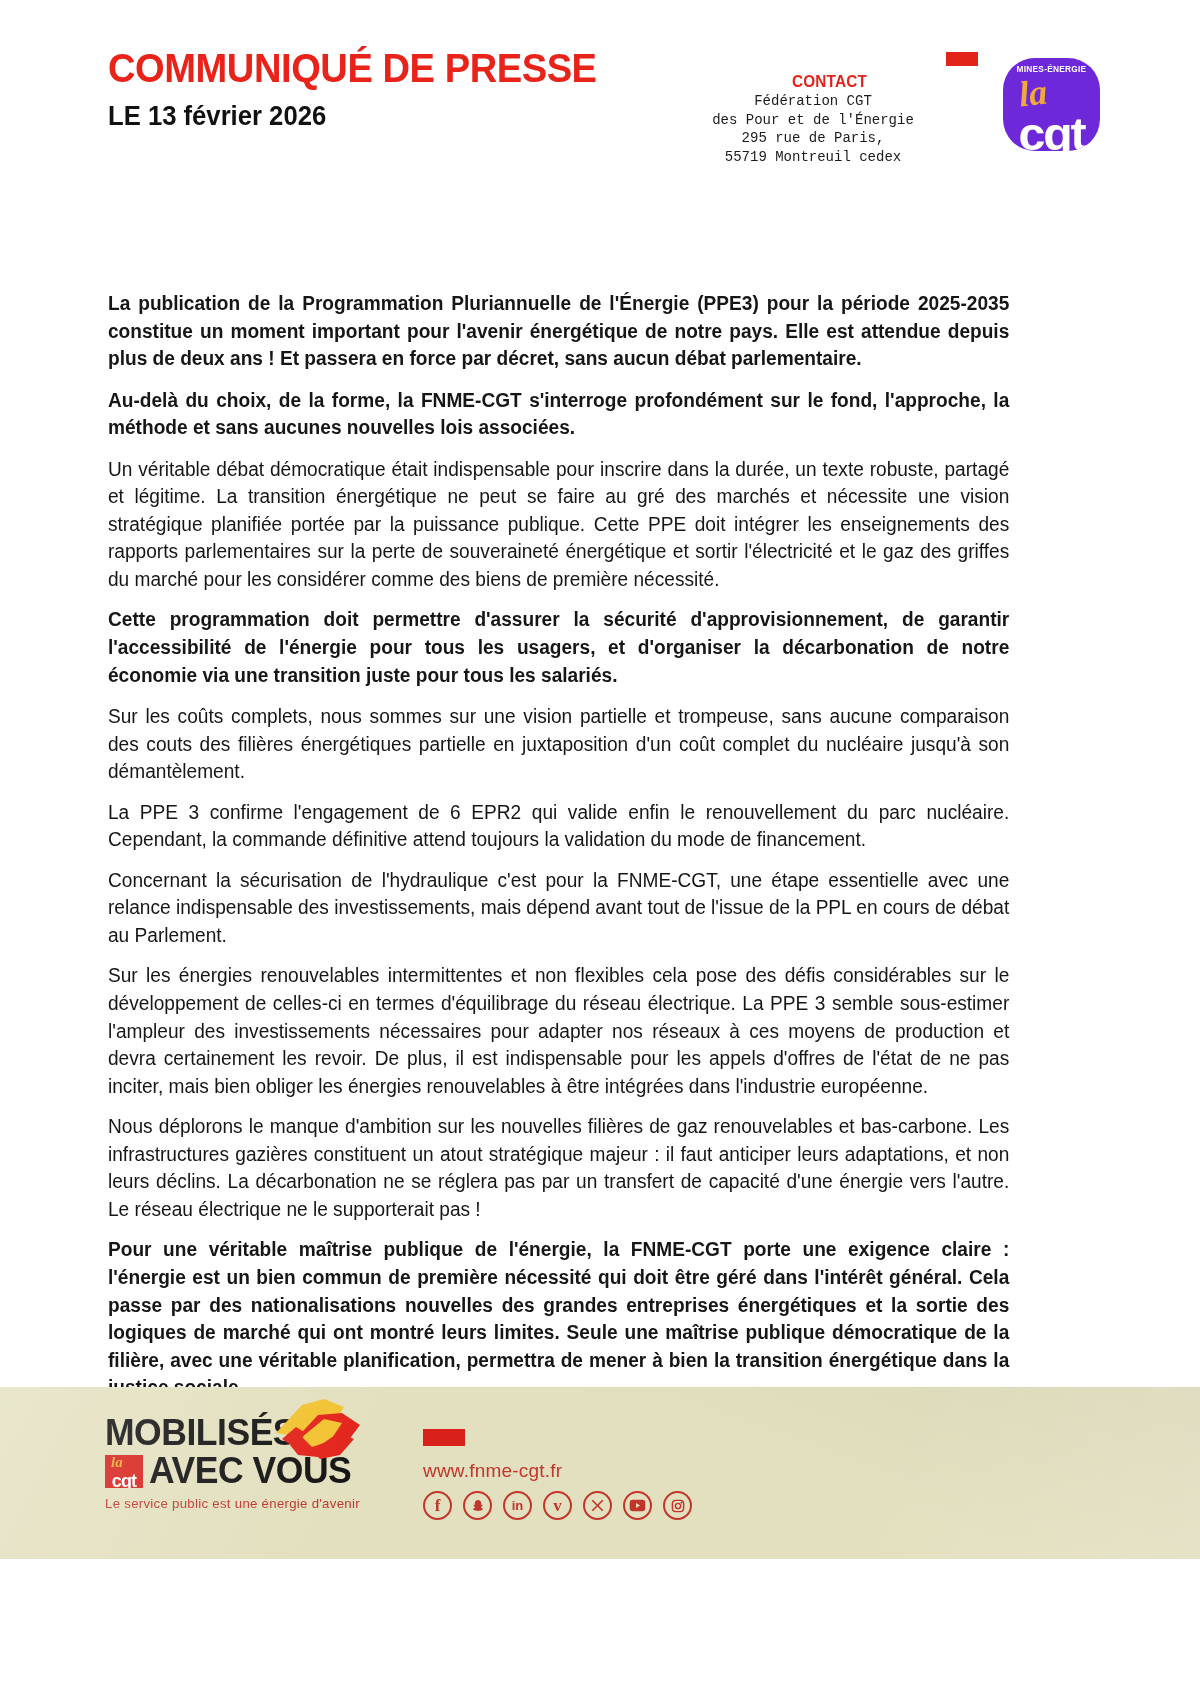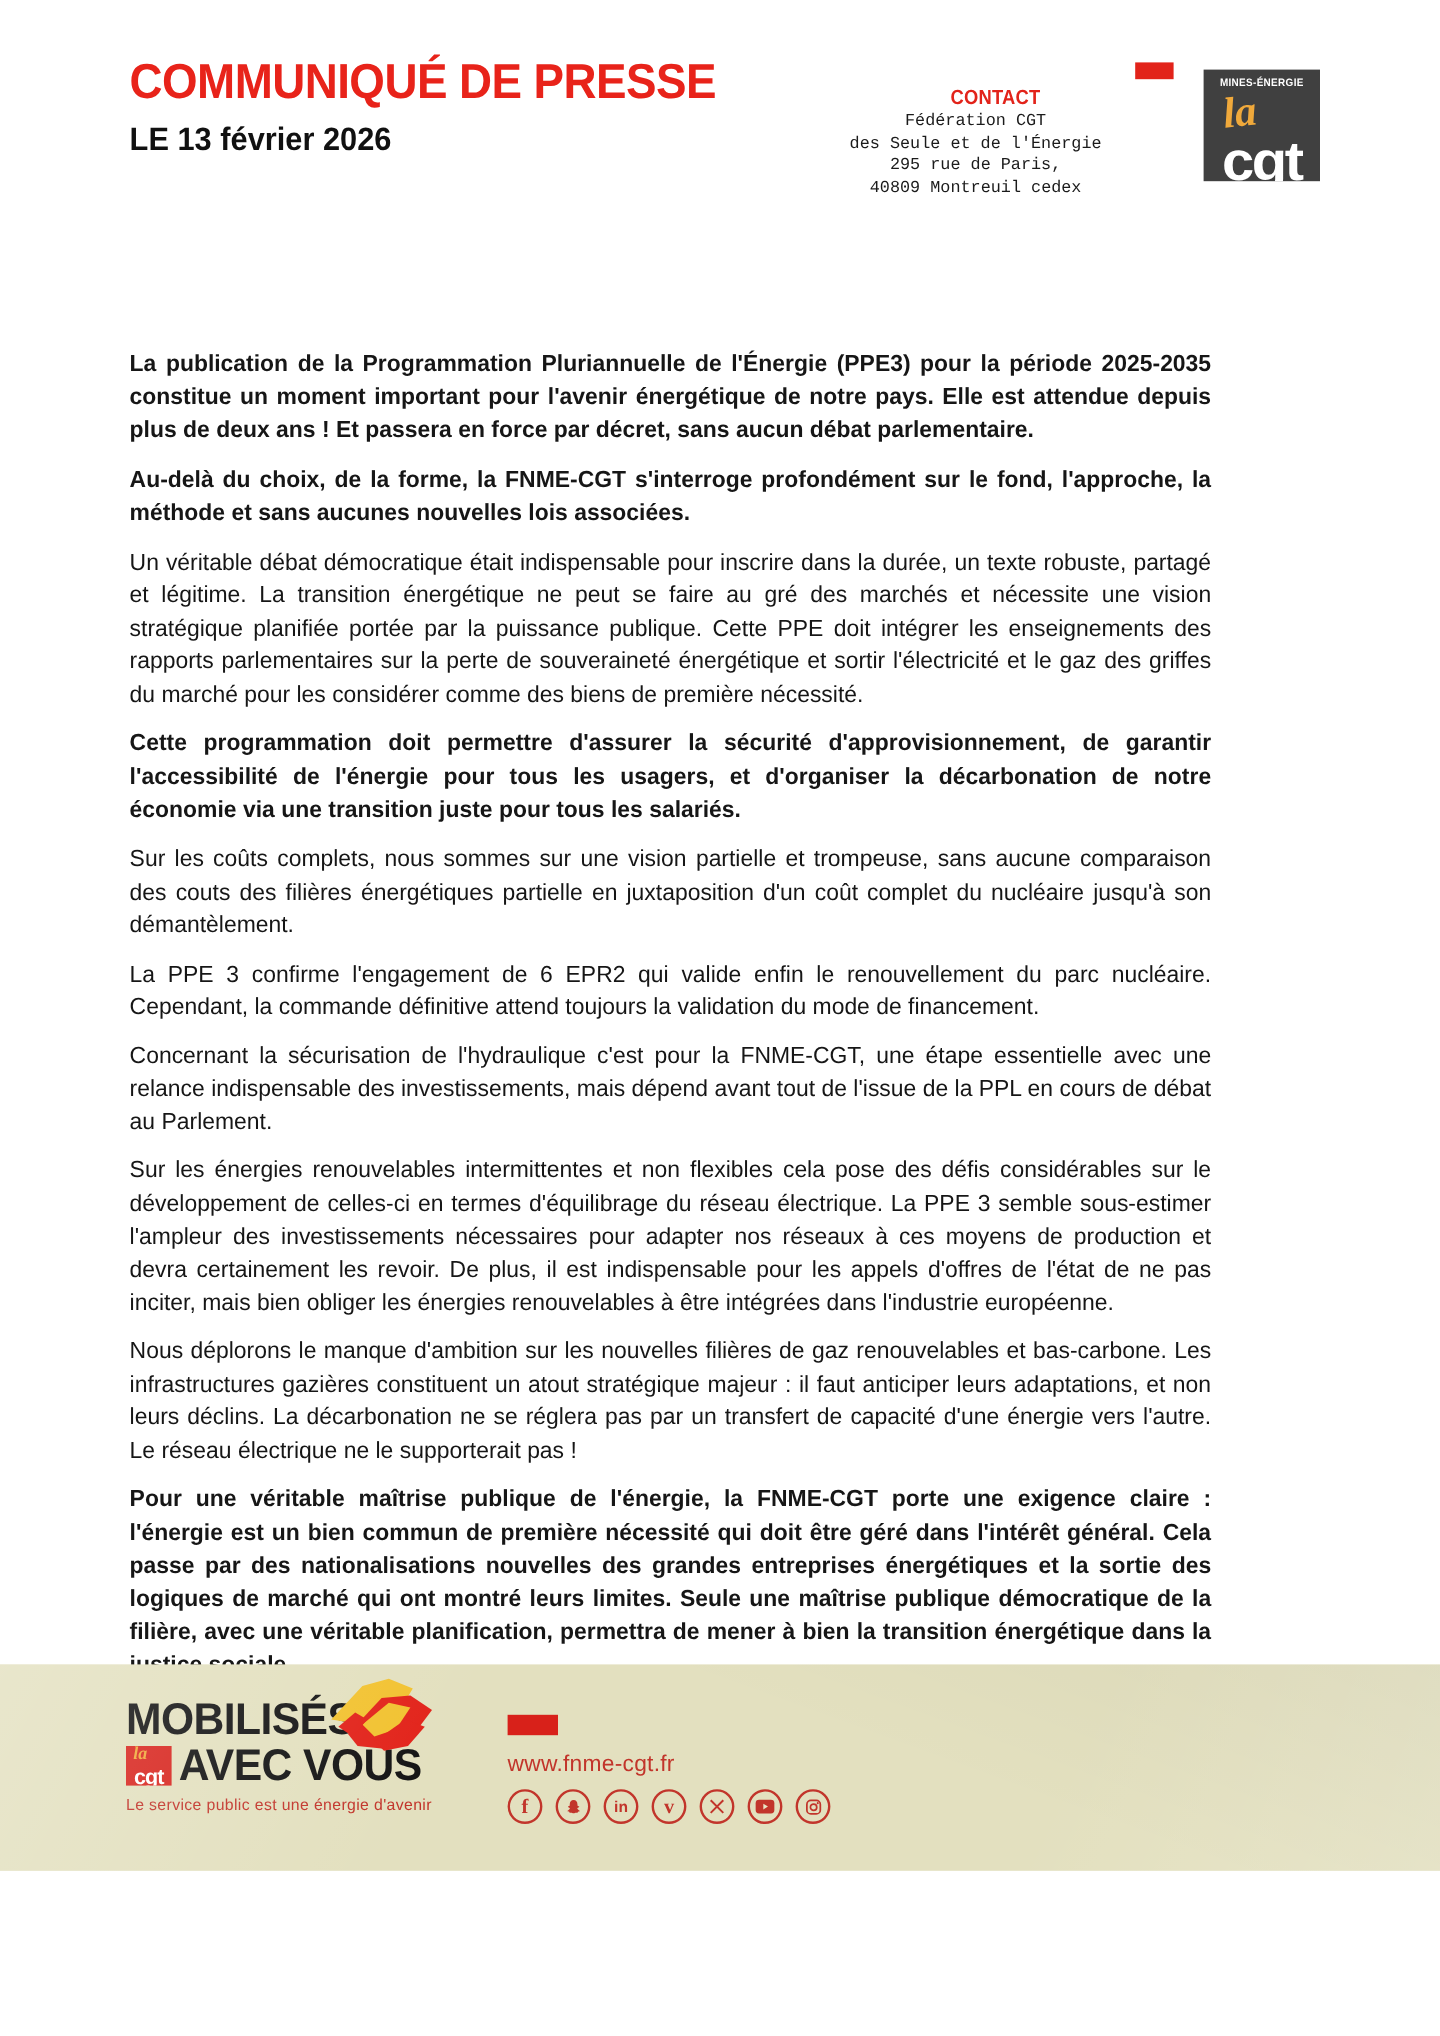--- a/index.html
+++ b/index.html
@@ -83,22 +83,23 @@
     color: #1b1b1b;
     line-height: 1.33;
     white-space: nowrap;
   }
 
   
   .cgt-logo {
     position: absolute;
     right: 100px; top: 58px;
     width: 97px; height: 93px;
-    background: #404040;
+    background: #6d28d9;
     overflow: hidden;
+    border-radius: 32px;
   }
   .cgt-logo-top {
     position: absolute;
     left: 0; right: 0; top: 6px;
     text-align: center;
     font-family: "Liberation Sans", sans-serif;
     font-weight: bold;
     font-size: 9px;
     color: #ffffff;
     letter-spacing: 0.3px;
@@ -324,23 +325,23 @@
 
     <div class="masthead">
       <div class="masthead-title">COMMUNIQUÉ DE PRESSE</div>
       <div class="masthead-date">LE 13 février 2026</div>
     </div>
 
     <div class="contact-block">
       <span class="contact-bar"></span>
       <div class="contact-label">CONTACT</div>
       <div class="contact-line">Fédération CGT</div>
-      <div class="contact-line">des Seule et de l'Énergie</div>
+      <div class="contact-line">des Pour et de l'Énergie</div>
       <div class="contact-line">295 rue de Paris,</div>
-      <div class="contact-line">40809 Montreuil cedex</div>
+      <div class="contact-line">55719 Montreuil cedex</div>
     </div>
 
     <div class="cgt-logo">
       <div class="cgt-logo-top">MINES-ÉNERGIE</div>
       <div class="cgt-logo-la">la</div>
       <div class="cgt-logo-cgt">cgt</div>
     </div>
   </div>
 
 

